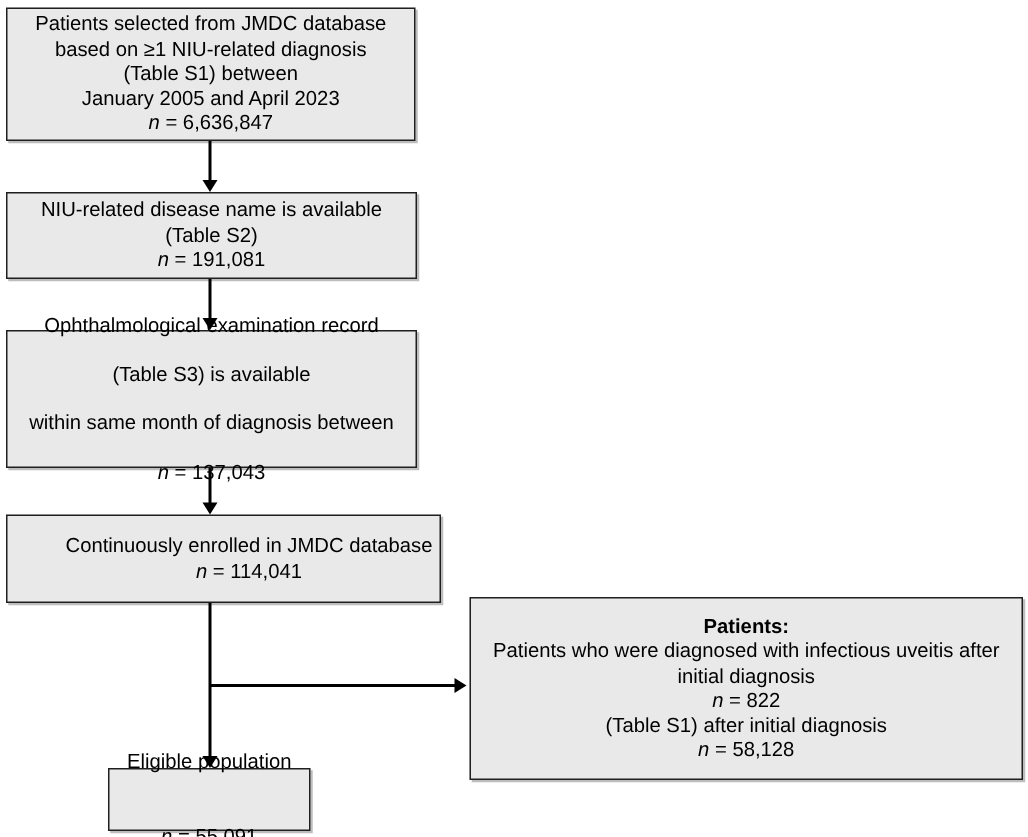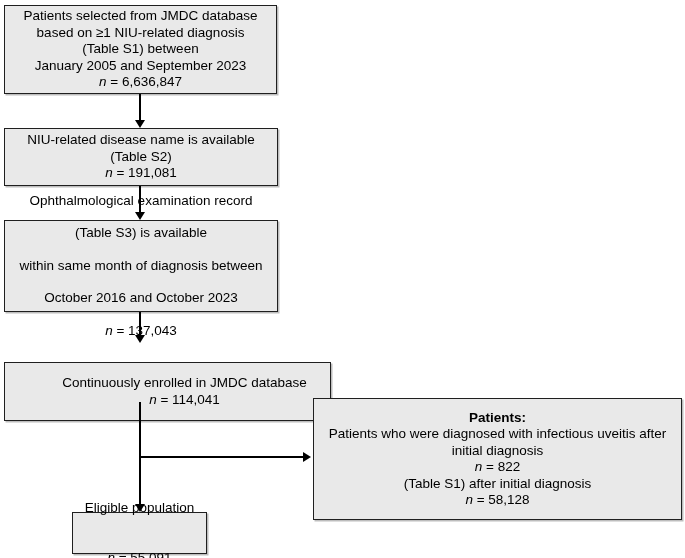--- a/index.html
+++ b/index.html
@@ -26,21 +26,21 @@
     font-size: 13.5px;
     line-height: 16.5px;
   }
   .box .line { white-space: nowrap; }
   .seg-i { font-style: italic; }
   .seg-b { font-weight: bold; }
 
   [data-name="box-source-population"] { left: 4px;   top: 5px;   width: 273px; height: 89px; }
   [data-name="box-disease-name"]      { left: 4px;   top: 128px; width: 274px; height: 58px; }
   [data-name="box-exam-record"]       { left: 4px;   top: 220px; width: 274px; height: 92px; gap: 16px; }
-  [data-name="box-enrollment"]        { left: 4px;   top: 362px; width: 327px; height: 59px; padding-left: 34px; }
+  [data-name="box-enrollment"]        { left: 4px;   top: 343px; width: 290px; height: 59px; padding-left: 34px; }
   [data-name="box-excluded"]          { left: 313px; top: 398px; width: 369px; height: 122px; }
   [data-name="box-eligible"]          { left: 72px;  top: 512px; width: 135px; height: 42px; gap: 34px; }
 
   .vline { position: absolute; width: 2px; background: #000000; }
   .hline { position: absolute; height: 2px; background: #000000; }
   .arrow-down {
     position: absolute; width: 0; height: 0;
     border-left: 5px solid transparent;
     border-right: 5px solid transparent;
     border-top: 8px solid #000000;
@@ -65,33 +65,32 @@
 </style>
 </head>
 <body>
 
 <div id="figure" data-name="patient-selection-flowchart">
 
   <div class="box" data-name="box-source-population">
       <div class="line" data-name="box-line"><span data-name="text-segment">Patients selected from JMDC database</span></div>
       <div class="line" data-name="box-line"><span data-name="text-segment">based on ≥1 NIU-related diagnosis</span></div>
       <div class="line" data-name="box-line"><span data-name="text-segment">(Table S1) between</span></div>
-      <div class="line" data-name="box-line"><span data-name="text-segment">January 2005 and September 2023</span></div>
+      <div class="line" data-name="box-line"><span data-name="text-segment">January 2005 and April 2023</span></div>
       <div class="line" data-name="box-line"><span class="seg-i" data-name="text-segment">n</span><span data-name="text-segment"> = 6,636,847</span></div>
     </div>
   <div class="box" data-name="box-disease-name">
       <div class="line" data-name="box-line"><span data-name="text-segment">NIU-related disease name is available</span></div>
       <div class="line" data-name="box-line"><span data-name="text-segment">(Table S2)</span></div>
       <div class="line" data-name="box-line"><span class="seg-i" data-name="text-segment">n</span><span data-name="text-segment"> = 191,081</span></div>
     </div>
   <div class="box" data-name="box-exam-record">
       <div class="line" data-name="box-line"><span data-name="text-segment">Ophthalmological examination record</span></div>
       <div class="line" data-name="box-line"><span data-name="text-segment">(Table S3) is available</span></div>
       <div class="line" data-name="box-line"><span data-name="text-segment">within same month of diagnosis between</span></div>
-      <div class="line" data-name="box-line"><span data-name="text-segment">October 2016 and October 2023</span></div>
       <div class="line" data-name="box-line"><span class="seg-i" data-name="text-segment">n</span><span data-name="text-segment"> = 137,043</span></div>
     </div>
   <div class="box" data-name="box-enrollment">
       <div class="line" data-name="box-line"><span data-name="text-segment">Continuously enrolled in JMDC database</span></div>
       <div class="line" data-name="box-line"><span class="seg-i" data-name="text-segment">n</span><span data-name="text-segment"> = 114,041</span></div>
     </div>
   <div class="box" data-name="box-excluded">
       <div class="line" data-name="box-line"><span class="seg-b" data-name="text-segment">Patients:</span></div>
       <div class="line" data-name="box-line"><span data-name="text-segment">Patients who were diagnosed with infectious uveitis after</span></div>
       <div class="line" data-name="box-line"><span data-name="text-segment">initial diagnosis</span></div>

